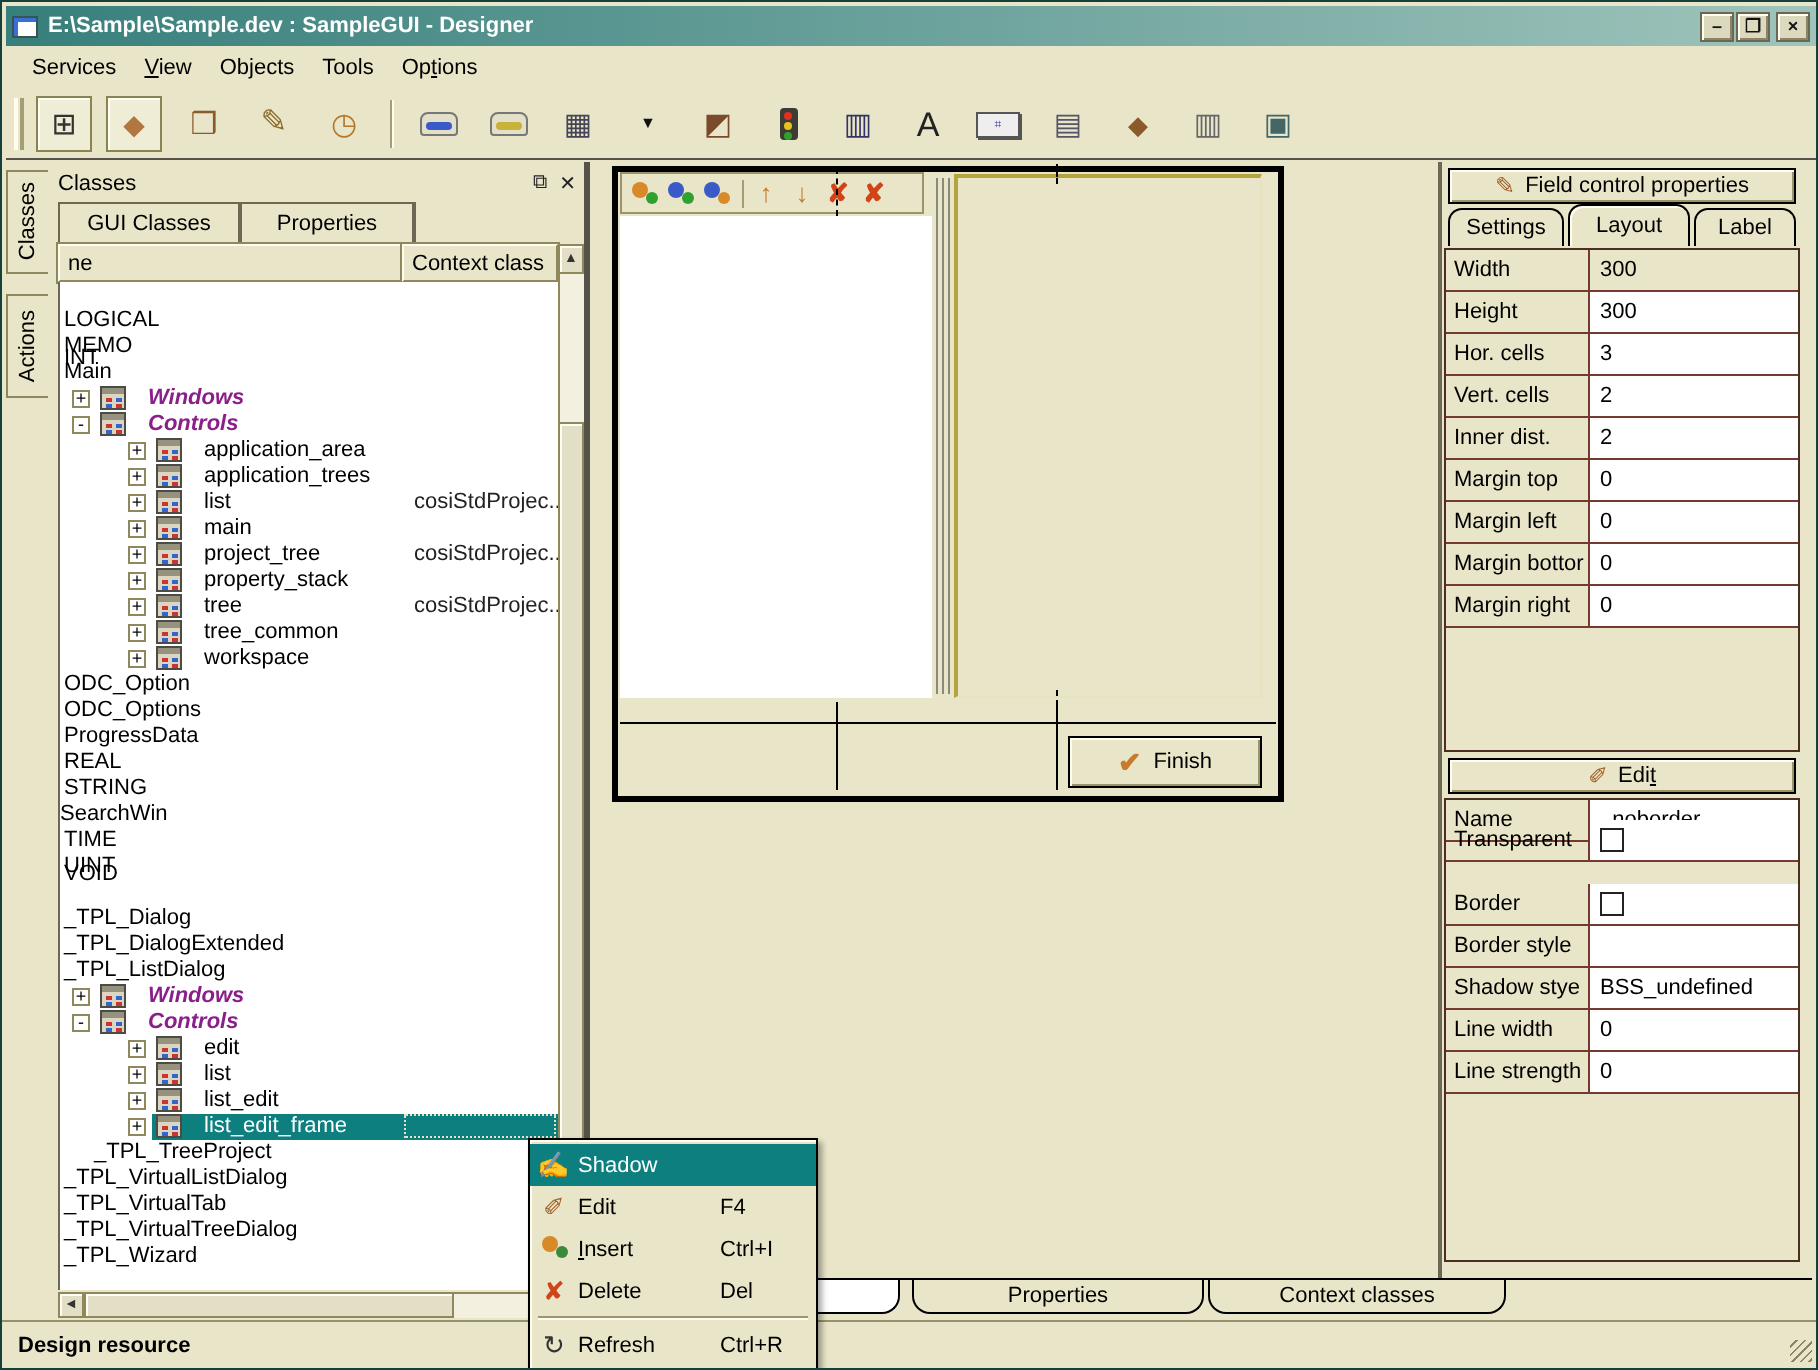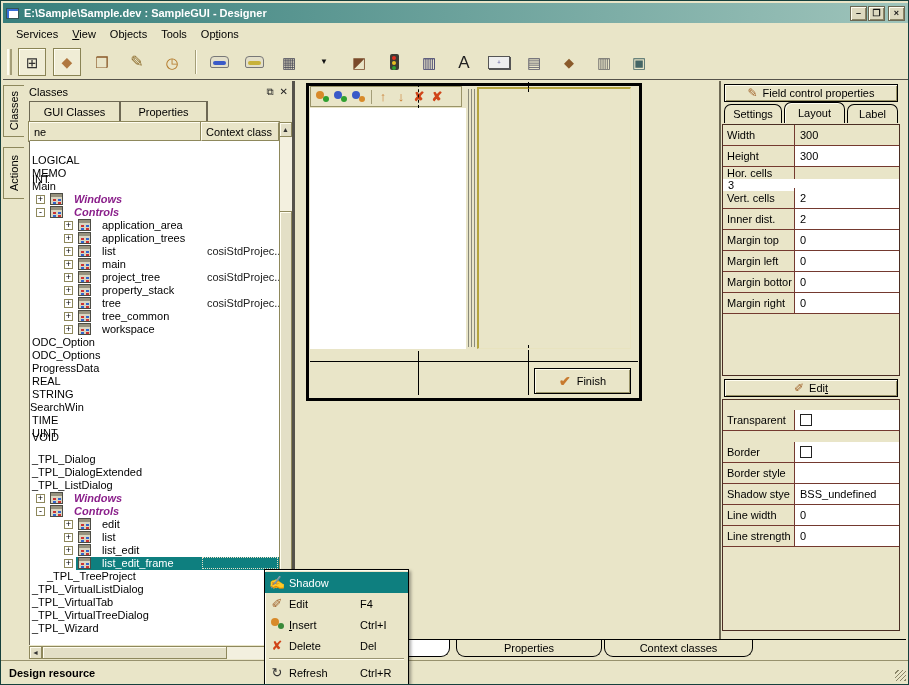--- a/index.html
+++ b/index.html
@@ -466,21 +466,21 @@
     </div>
   <div class="abs pgrid" id="grid1">
       <div class="prow" style="top: 0px;">
         <div class="pcell-l">Width</div>
         <div class="pcell-v hl">300</div>
       </div>
       <div class="prow" style="top: 21px;">
         <div class="pcell-l">Height</div>
         <div class="pcell-v">300</div>
       </div>
-      <div class="prow" style="top: 42px; flex-direction: column;">
+      <div class="prow" style="top: 42px;">
         <div class="pcell-l">Hor. cells</div>
         <div class="pcell-v">3</div>
       </div>
       <div class="prow" style="top: 63px;">
         <div class="pcell-l">Vert. cells</div>
         <div class="pcell-v">2</div>
       </div>
       <div class="prow" style="top: 84px;">
         <div class="pcell-l">Inner dist.</div>
         <div class="pcell-v">2</div>
@@ -500,20 +500,24 @@
       <div class="prow" style="top: 168px;">
         <div class="pcell-l">Margin right</div>
         <div class="pcell-v">0</div>
       </div>
     </div>
   <div class="abs panel-btn" id="eheader">
     <span class="hdr-ico">✐</span>
     <span id="eheader-lbl">Edi<u>t</u></span>
   </div>
   <div class="abs pgrid" id="grid2">
+      <div class="prow" style="top: 0px;">
+        <div class="pcell-l">Name</div>
+        <div class="pcell-v">_noborder</div>
+      </div>
       <div class="prow" style="top: 10px;">
         <div class="pcell-l">Transparent</div>
         <div class="pcell-v">
           <span class="cb"></span>
         </div>
       </div>
       <div class="prow" style="top: 42px;">
         <div class="pcell-l">Border</div>
         <div class="pcell-v">
           <span class="cb"></span>

